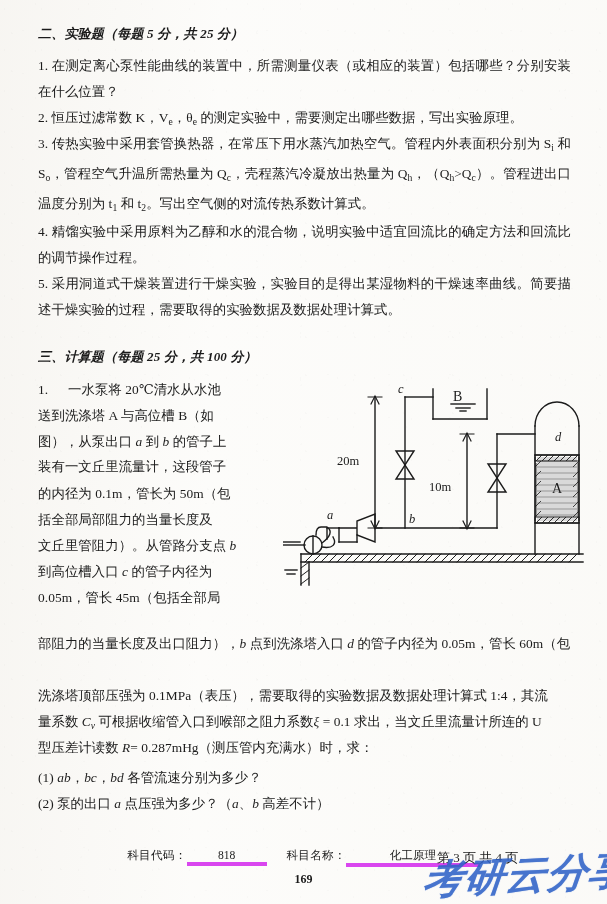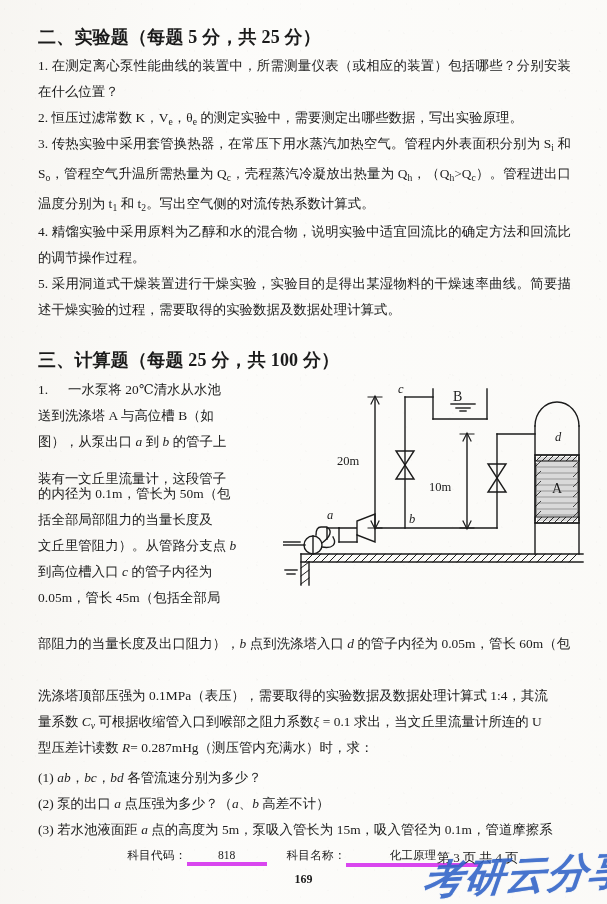--- a/index.html
+++ b/index.html
@@ -43,23 +43,24 @@
     position: absolute;
     left: 0; top: 0;
     width: 607px;
     height: 904px;
   }
 
   
   .sec-head {
     position: absolute;
     font-weight: bold;
-    font-size: 18px;
+    font-size: 13px;
     letter-spacing: .2px;
     white-space: nowrap;
+    font-style: italic;
   }
   .para {
     position: absolute;
     font-size: 13.4px;
     line-height: 26.3px;
     text-align: justify;
     text-justify: inter-ideograph;
     letter-spacing: .05px;
   }
   .para.nowrapline { white-space: nowrap; }
@@ -151,35 +152,34 @@
 
   <div class="para" style="left:38px; top:271px; width:533px;">5. 采用洞道式干燥装置进行干燥实验，实验目的是得出某湿物料的干燥速率曲线。简要描述干燥实验的过程，需要取得的实验数据及数据处理计算式。</div>
 
   <div class="sec-head" style="left:38px; top:348px;">三、计算题（每题 25 分，共 100 分）</div>
 
   <div class="para nowrapline" style="left:38px; top:377px;">1.</div>
 
   <div class="para nowrapline" style="left:68px; top:377px;">一水泵将 20℃清水从水池</div>
   <div class="para nowrapline" style="left:38px; top:403px;">送到洗涤塔 A 与高位槽 B（如</div>
   <div class="para nowrapline" style="left:38px; top:429px;">图），从泵出口 <i class="it">a</i> 到 <i class="it">b</i> 的管子上</div>
-  <div class="para nowrapline" style="left:38px; top:466px;">装有一文丘里流量计，这段管子</div>
+  <div class="para nowrapline" style="left:38px; top:455px;font-family:Liberation Mono, monospace;">装有一文丘里流量计，这段管子</div>
   <div class="para nowrapline" style="left:38px; top:481px;">的内径为 0.1m，管长为 50m（包</div>
   <div class="para nowrapline" style="left:38px; top:507px;">括全部局部阻力的当量长度及</div>
   <div class="para nowrapline" style="left:38px; top:533px;">文丘里管阻力）。从管路分支点 <i class="it">b</i></div>
   <div class="para nowrapline" style="left:38px; top:559px;">到高位槽入口 <i class="it">c</i> 的管子内径为</div>
   <div class="para nowrapline" style="left:38px; top:585px;">0.05m，管长 45m（包括全部局</div>
 
   <div class="para nowrapline" style="left:38px; top:631px;">部阻力的当量长度及出口阻力），<i class="it">b</i> 点到洗涤塔入口 <i class="it">d</i> 的管子内径为 0.05m，管长 60m（包</div>
   <div class="para nowrapline" style="left:38px; top:683px;">洗涤塔顶部压强为 0.1MPa（表压），需要取得的实验数据及数据处理计算式 1:4，其流</div>
   <div class="para nowrapline" style="left:38px; top:709px;">量系数 <i class="it">C</i><span class="sub"><i class="it">v</i></span> 可根据收缩管入口到喉部之阻力系数<i class="it">ξ</i> = 0.1 求出，当文丘里流量计所连的 U</div>
   <div class="para nowrapline" style="left:38px; top:735px;">型压差计读数 <i class="it">R</i>= 0.287mHg（测压管内充满水）时，求：</div>
 
   <div class="para nowrapline" style="left:38px; top:765px;">(1) <i class="it">ab</i>，<i class="it">bc</i>，<i class="it">bd</i> 各管流速分别为多少？</div>
   <div class="para nowrapline" style="left:38px; top:791px;">(2) 泵的出口 <i class="it">a</i> 点压强为多少？（<i class="it">a</i>、<i class="it">b</i> 高差不计）</div>
-  <div class="para nowrapline" style="left:38px; top:817px;">(3) 若水池液面距 <i class="it">a</i> 点的高度为 5m，泵吸入管长为 15m，吸入管径为 0.1m，管道摩擦系</div>
 
   <div class="diagram">
     <svg width="316" height="248" viewBox="0 0 316 248" xmlns="http://www.w3.org/2000/svg">
       <g fill="none" stroke="#1b1b1b" stroke-width="1.4" stroke-linecap="square">
 
         <line x1="18" y1="183" x2="300" y2="183"></line>
         <line x1="18" y1="191" x2="300" y2="191"></line>
         <g stroke-width="1" stroke="#1b1b1b">
           <line x1="22" y1="191" x2="30" y2="183"></line>
             <line x1="30" y1="191" x2="38" y2="183"></line>

